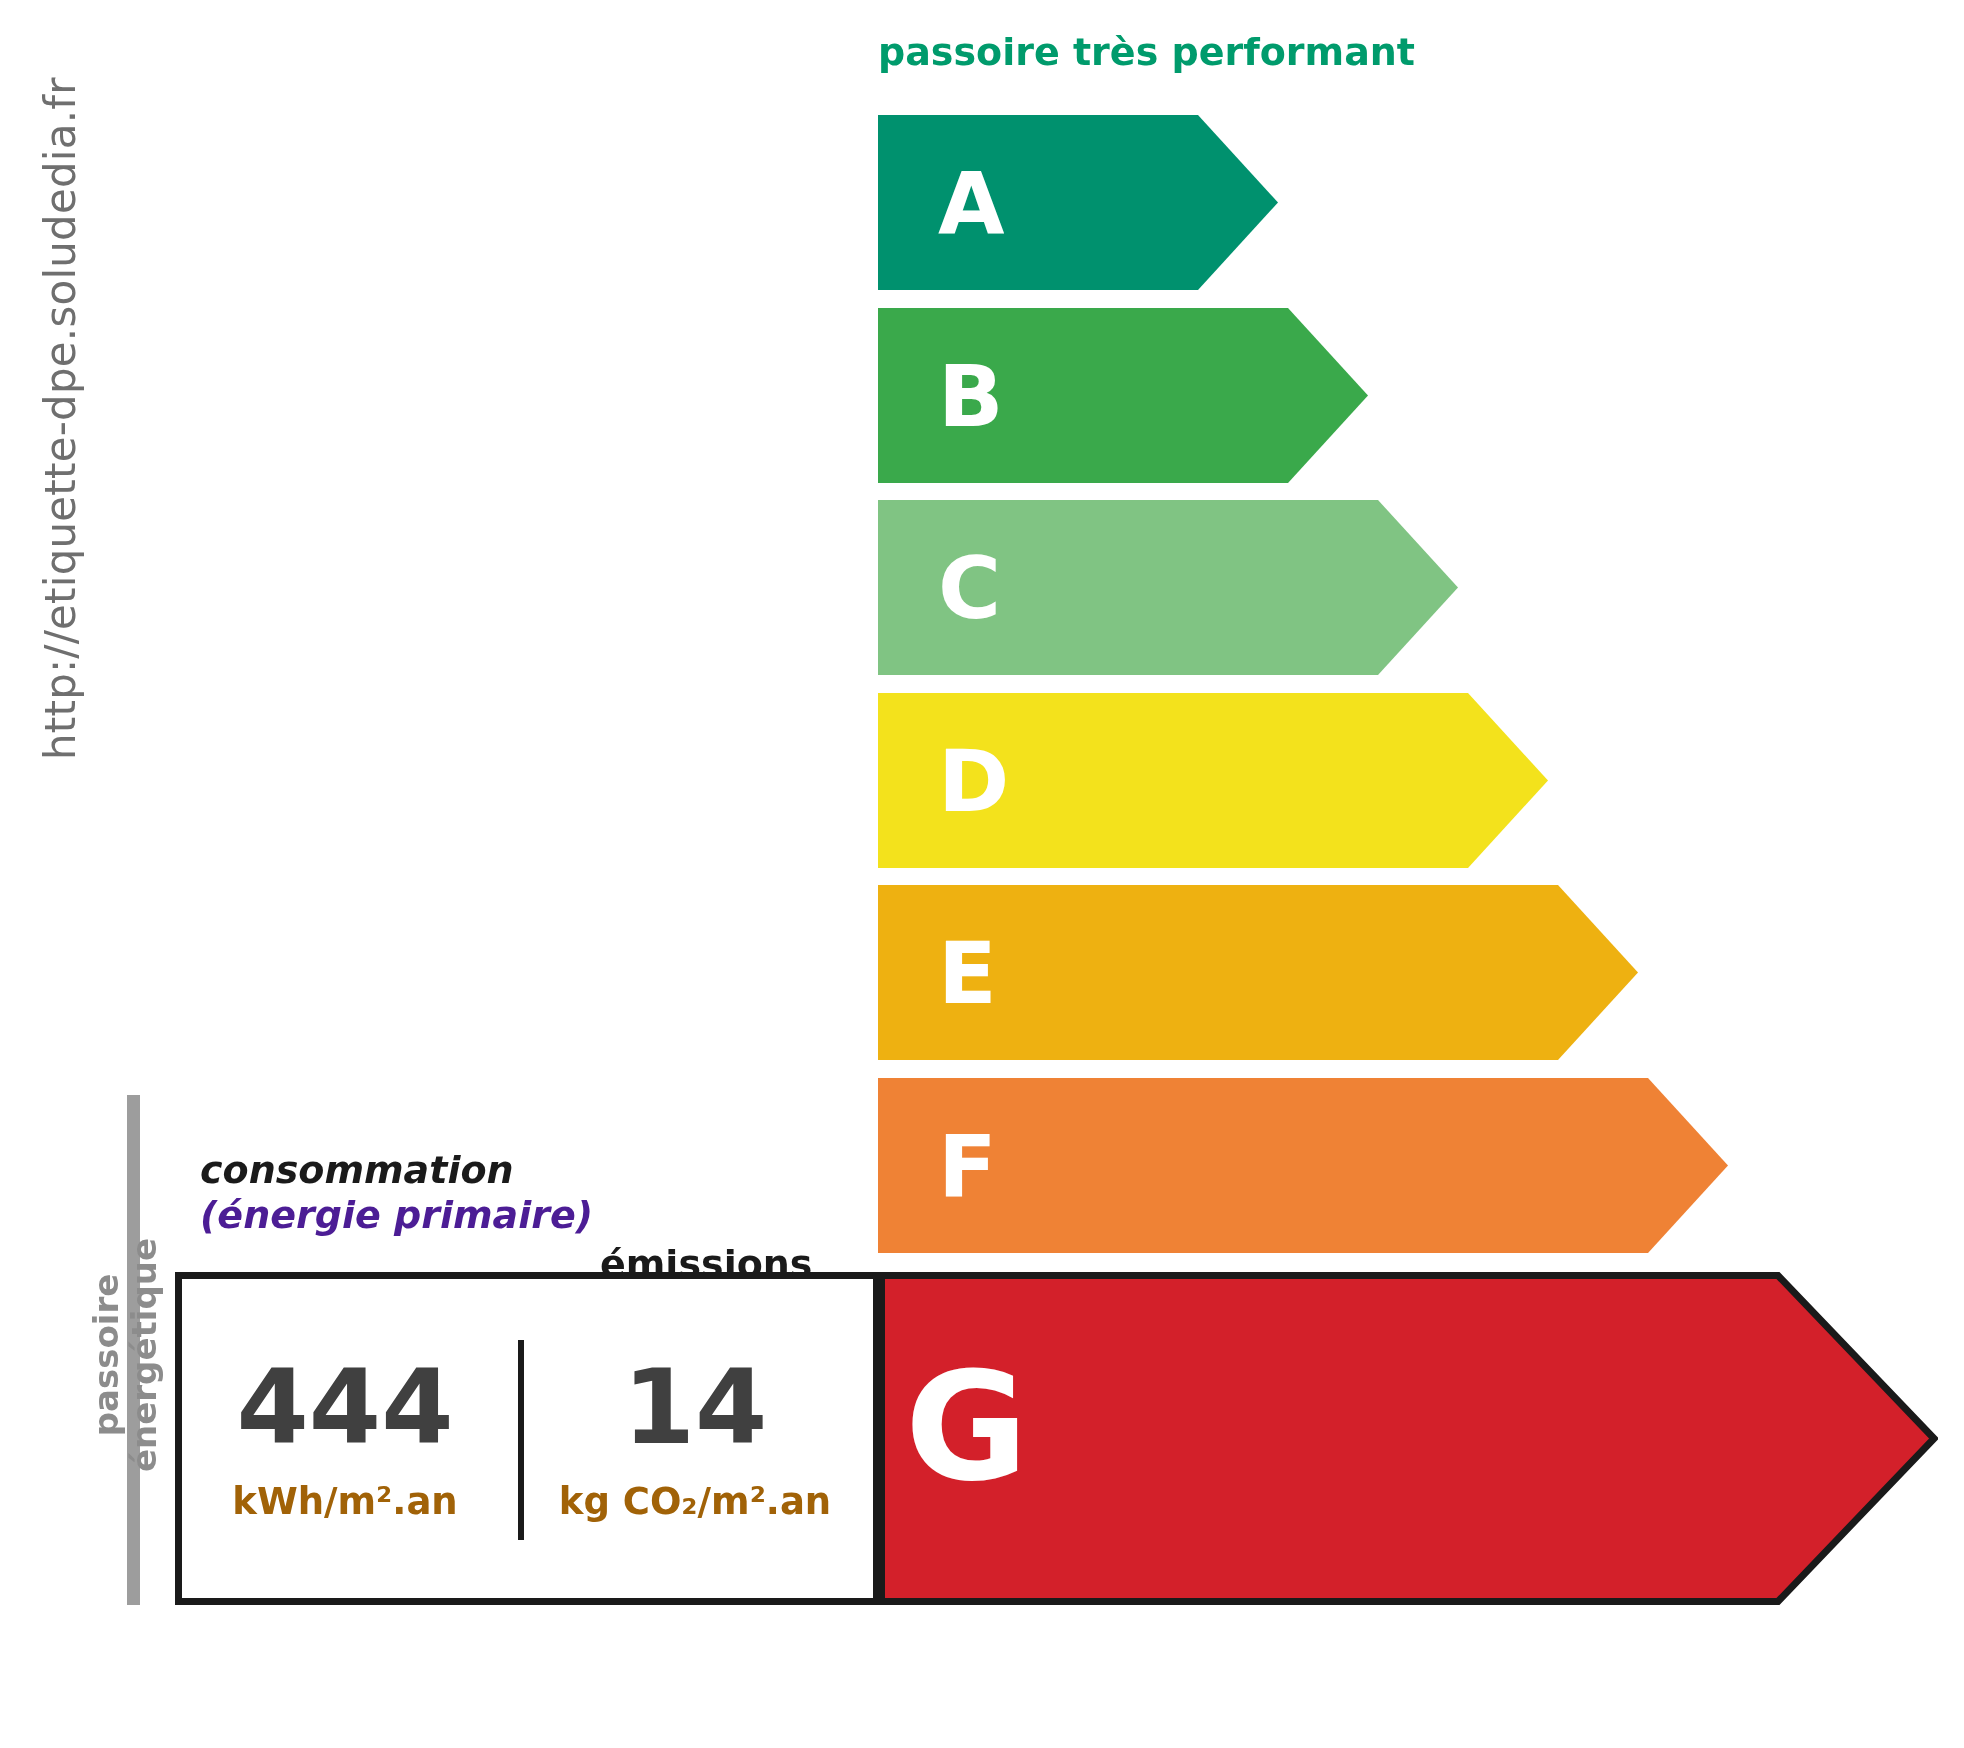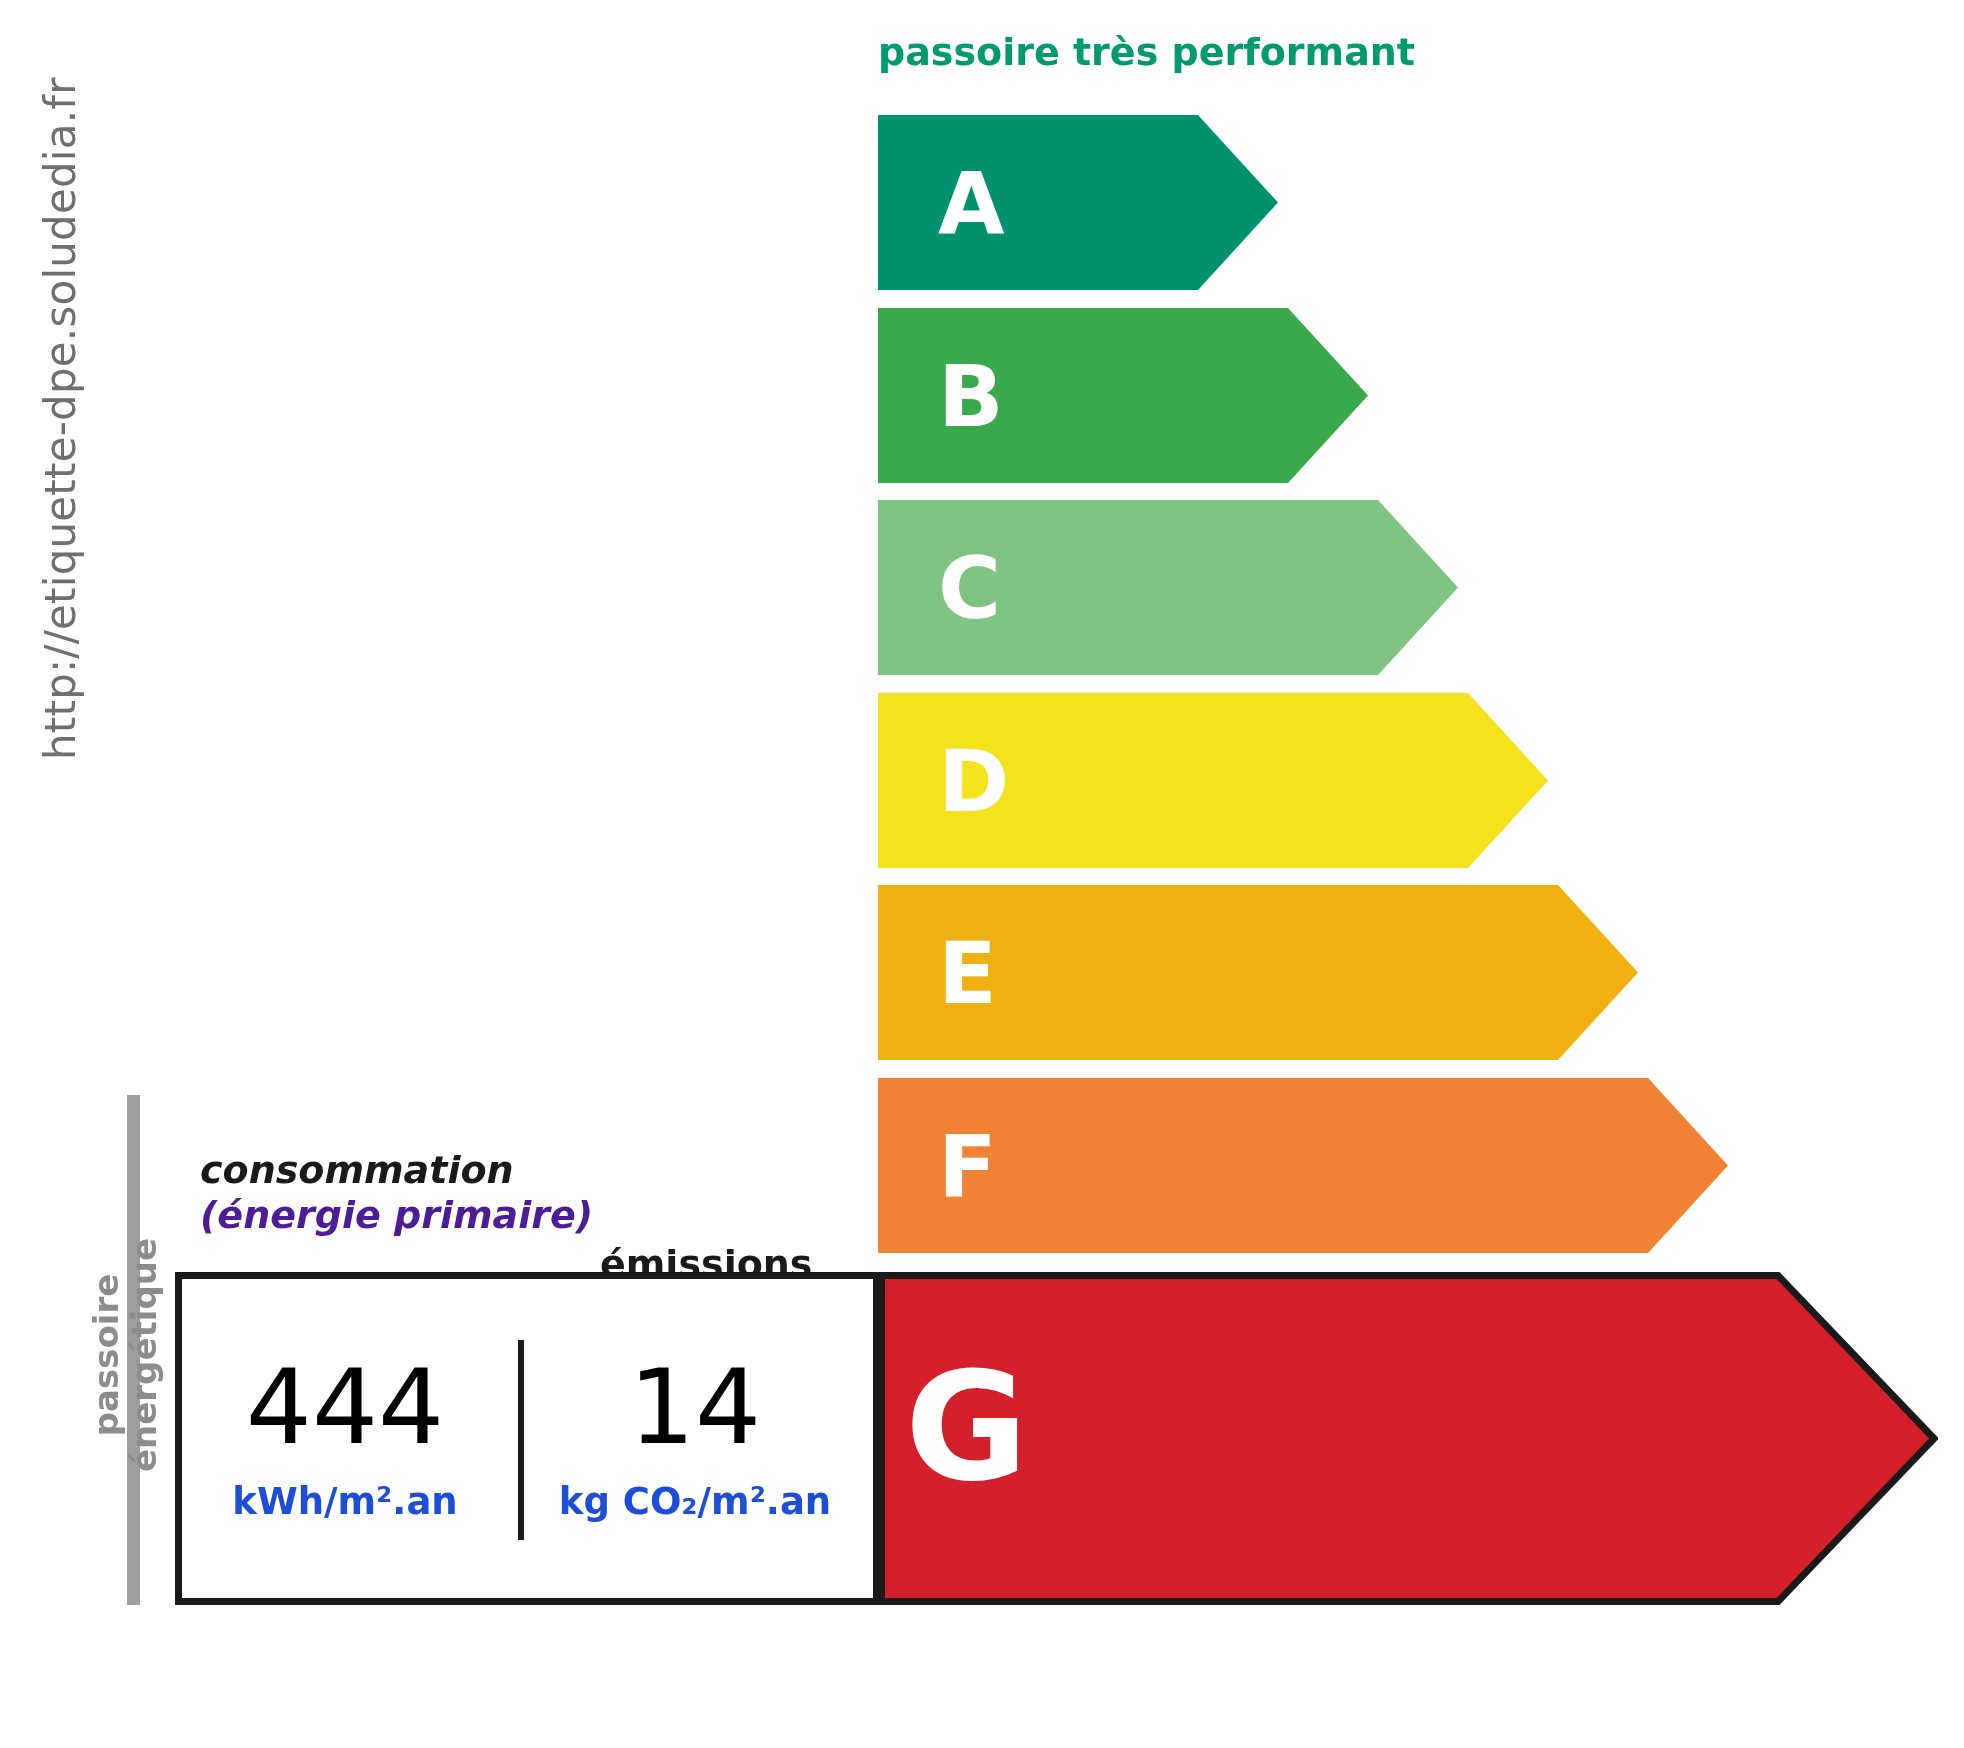--- a/index.html
+++ b/index.html
@@ -141,28 +141,28 @@
     background: #1a1a1a;
     z-index: 6;
   }
 
   .metric {
     position: absolute;
     text-align: center;
     z-index: 6;
   }
   .metric .value {
-    color: #000000;
+    color: #404040;
     font-size: 104px;
-    font-weight: 400;
+    font-weight: 700;
     line-height: 1;
   }
   .metric .unit {
     margin-top: 24px;
-    color: #1d4ed8;
+    color: #a16207;
     font-size: 37px;
     font-weight: bold;
     line-height: 1;
     white-space: nowrap;
   }
   #metric-consumption { left: 195px; top: 1355px; width: 300px; }
   #metric-emissions   { left: 545px; top: 1355px; width: 300px; }
 
   .caption {
     position: absolute;

